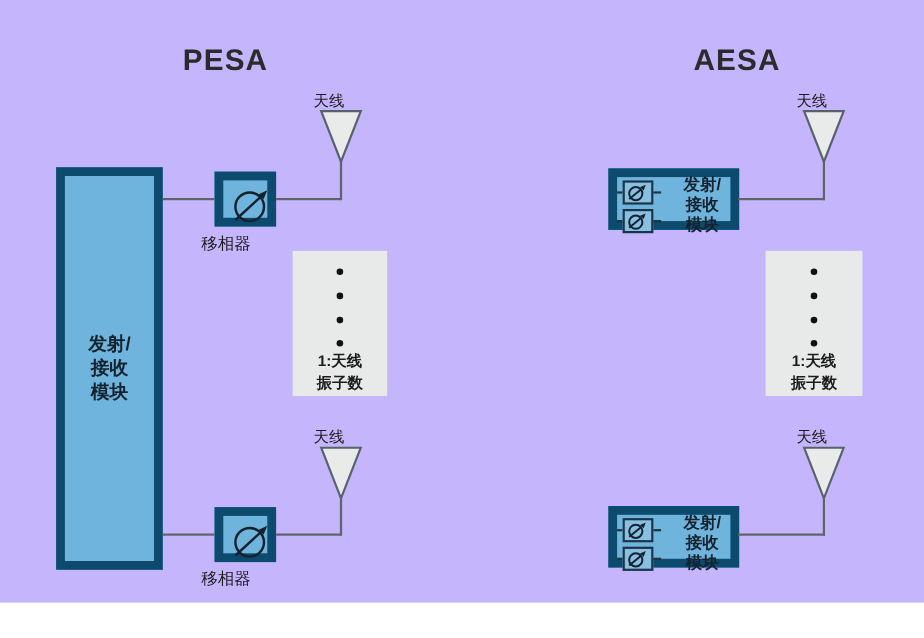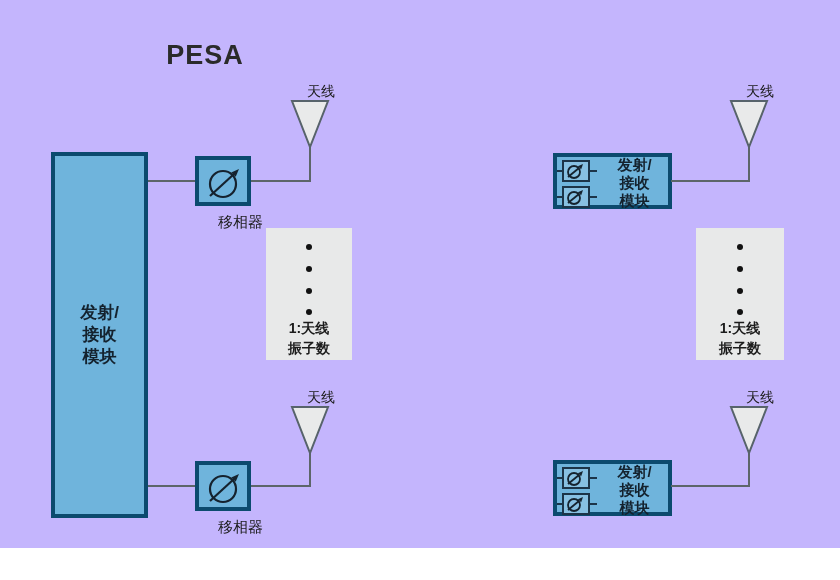--- a/index.html
+++ b/index.html
@@ -11,21 +11,21 @@
     background: #c4b5fd;
     overflow: hidden;
   }
   .abs { position: absolute; }
   .title {
     font-size: 27px; font-weight: bold; color: #2b2b2b;
     text-align: center; letter-spacing: 1px;
   }
   .blue-box {
     background: #6FB4DC;
-    border: 4px solid #0c4a6e;
+    border: 8px solid #0c4a6e;
   }
   .module-text {
     width: 100%; height: 100%;
     display: flex; flex-direction: column;
     align-items: center; justify-content: center;
     font-size: 17px; font-weight: bold; color: #14222E;
     line-height: 22px; text-align: center;
   }
   .tr-text {
     display: flex; flex-direction: column;
@@ -36,21 +36,21 @@
   .small-ps {
     position: absolute;
     background: #87C0E2;
     border: 2px solid #1C3448;
   }
   .tick { position: absolute; height: 2px; background: #1C3448; }
   .wire { position: absolute; background: #5d6569; }
   .wire.h { height: 2px; }
   .wire.v { width: 2px; }
   .label {
-    position: absolute; text-align: right;
+    position: absolute; text-align: left;
     font-size: 14px; color: #1c1c1c; line-height: 16px;
   }
   .ps-label { font-size: 15px; }
   .note-box {
     position: absolute;
     background: #E8E9E9;
     display: flex; flex-direction: column; align-items: center; font-weight: bold;
   }
   .dot {
     width: 6px; height: 6px; border-radius: 50%;
@@ -118,20 +118,21 @@
     <span class="dot" style="top:16px;"></span>
     <span class="dot" style="top:38px;"></span>
     <span class="dot" style="top:60px;"></span>
     <span class="dot" style="top:81px;"></span>
     <div class="note-text">
       <div>1:天线</div>
       <div>振子数</div>
     </div>
   </div>
 
+  <div class="abs title" style="left:605px; top:40px; width:130px;">AESA</div>
 
   <div class="abs blue-box" style="left:553px; top:153px; width:119px; height:56px;">
     <div class="tick" style="left:0; top:13px; width:5px;"></div>
     <div class="tick" style="left:0; top:39px; width:5px;"></div>
     <div class="small-ps" style="left:5px; top:3px; width:28px; height:22px;">
       <svg width="24" height="18" viewBox="0 0 24 18">
         <circle cx="10" cy="10" r="6" fill="none" stroke="#15222e" stroke-width="1.8"></circle>
         <line x1="4" y1="15" x2="15" y2="6" stroke="#15222e" stroke-width="1.8"></line>
         <polygon points="19,2 17.2,7.2 13.8,4.2" fill="#15222e"></polygon>
       </svg>

